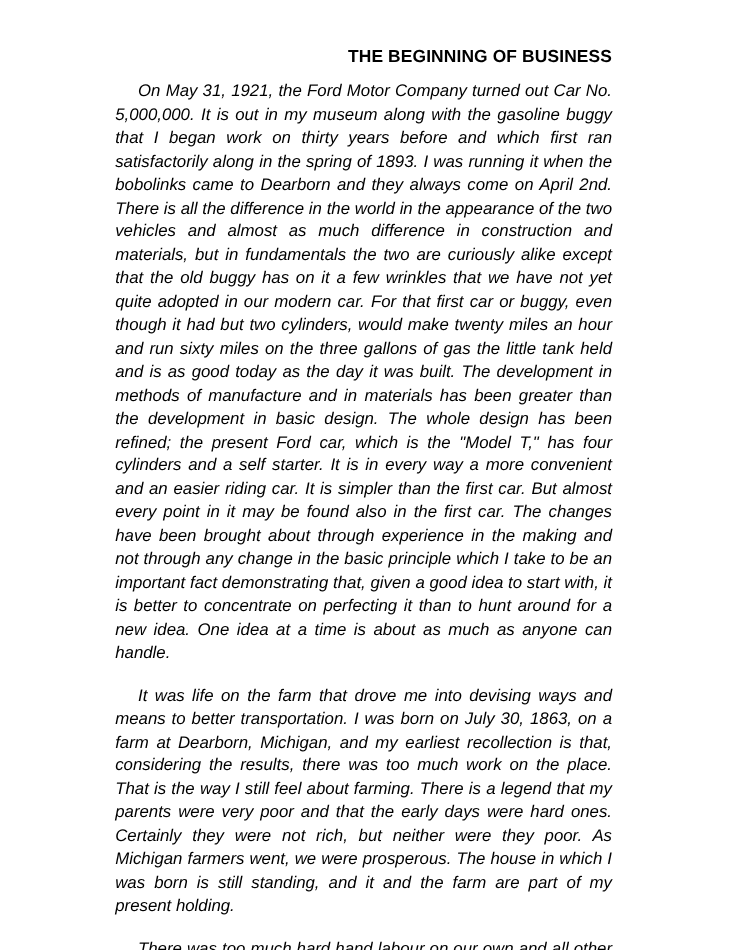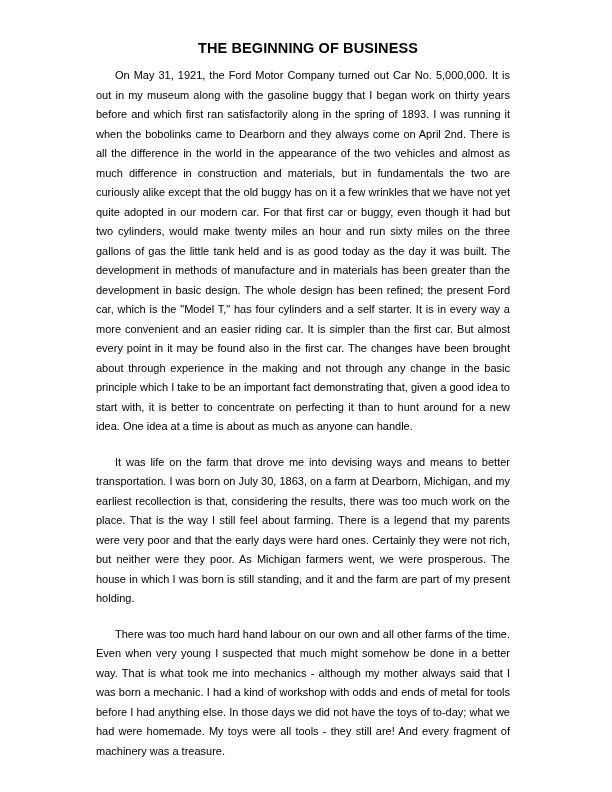--- a/index.html
+++ b/index.html
@@ -17,32 +17,33 @@
     }
     .page {
       position: absolute;
       left: 96px;
       top: 38px;
       width: 414px;
     }
     .title {
       font-weight: bold;
       font-size: 14.5px;
-      text-align: center;
+      text-align: right;
       margin: 0 0 8px 0;
       padding-left: 10px;
       line-height: 20px;
       letter-spacing: 0.1px;
     }
     .para {
-      font-size: 11px;
+      font-size: 14px;
       line-height: 19.5px;
       text-align: justify;
       text-indent: 19px;
       margin: 0 0 4px 0;
+      font-style: italic;
     }
     .para.p2 { margin-top: 16px; }
     .para.p3 { margin-top: 16px; }
   </style>
 </head>
 <body>
 
 <div class="page">
   <h1 class="title">THE BEGINNING OF BUSINESS</h1>
   <p class="para p1">On May 31, 1921, the Ford Motor Company turned out Car No. 5,000,000. It is out in my museum along with the gasoline buggy that I began work on thirty years before and which first ran satisfactorily along in the spring of 1893. I was running it when the bobolinks came to Dearborn and they always come on April 2nd. There is all the difference in the world in the appearance of the two vehicles and almost as much difference in construction and materials, but in fundamentals the two are curiously alike except that the old buggy has on it a few wrinkles that we have not yet quite adopted in our modern car. For that first car or buggy, even though it had but two cylinders, would make twenty miles an hour and run sixty miles on the three gallons of gas the little tank held and is as good today as the day it was built. The development in methods of manufacture and in materials has been greater than the development in basic design. The whole design has been refined; the present Ford car, which is the "Model T," has four cylinders and a self starter. It is in every way a more convenient and an easier riding car. It is simpler than the first car. But almost every point in it may be found also in the first car. The changes have been brought about through experience in the making and not through any change in the basic principle which I take to be an important fact demonstrating that, given a good idea to start with, it is better to concentrate on perfecting it than to hunt around for a new idea. One idea at a time is about as much as anyone can handle.</p>

